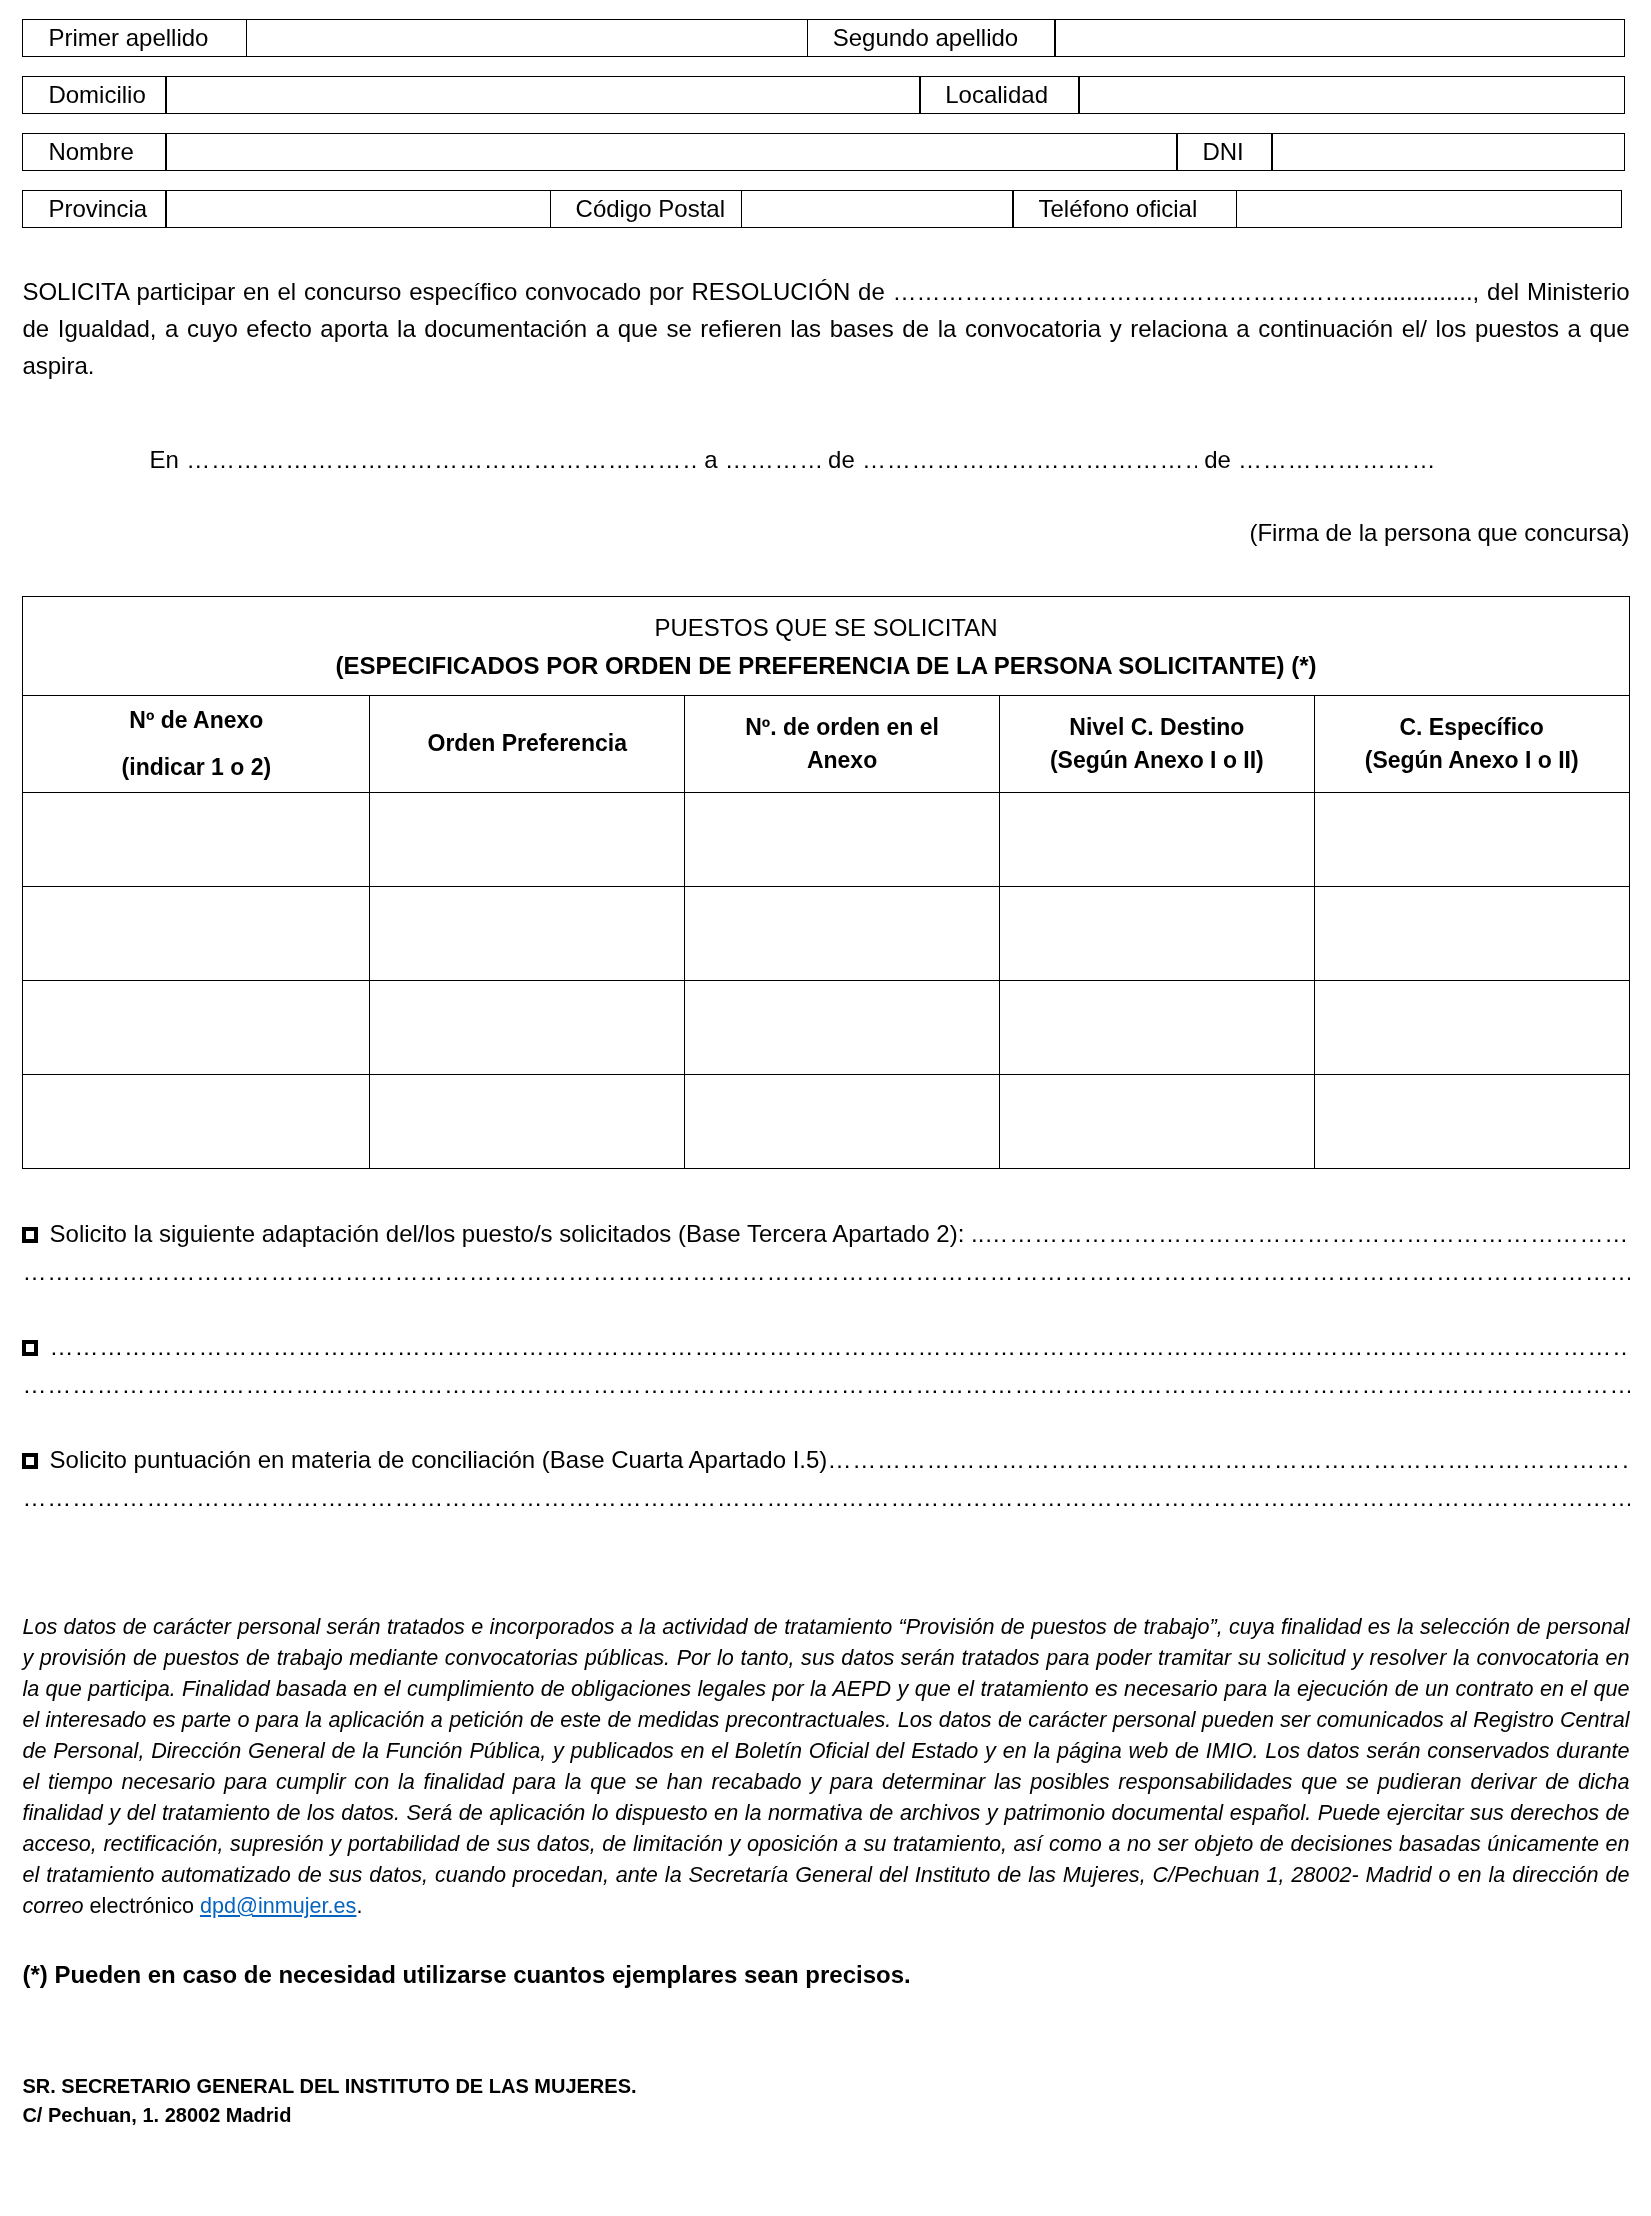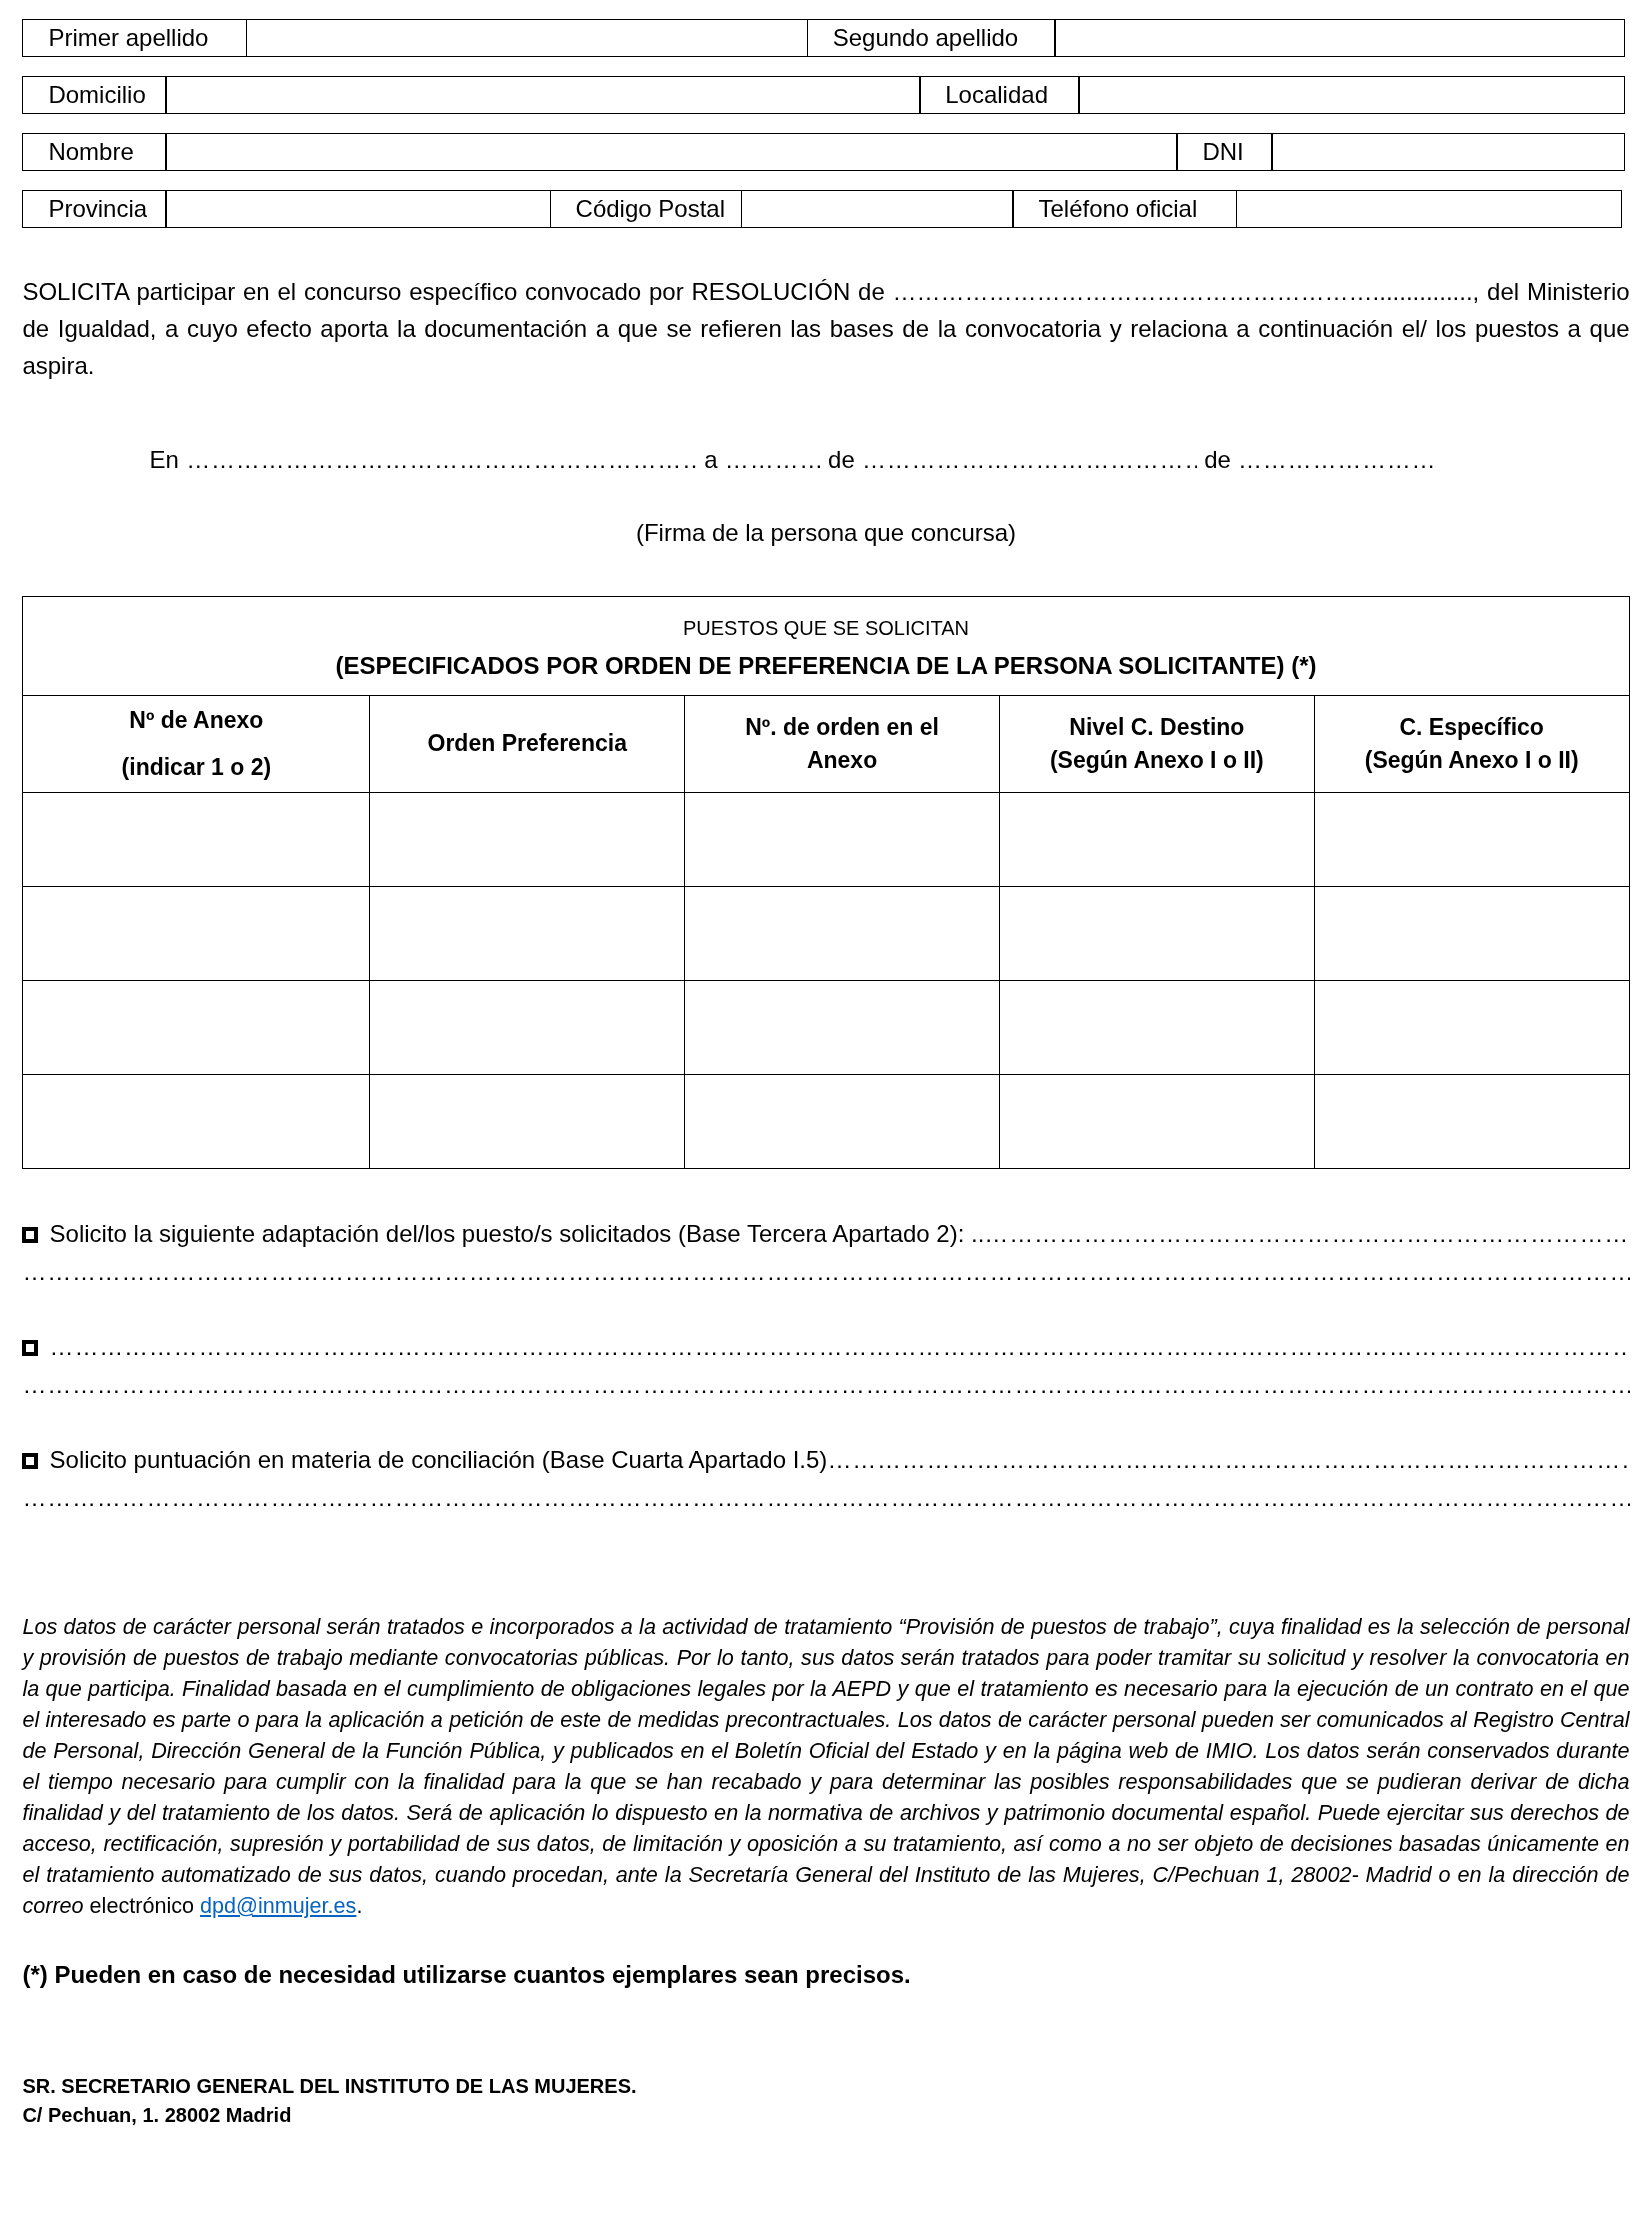--- a/index.html
+++ b/index.html
@@ -34,27 +34,27 @@
 
   
   .solicita { margin-top: 45px; line-height: 37px; text-align: justify; }
   .fecha { margin-top: 53px; margin-left: 120px; display: flex; align-items: flex-end; height: 37px; }
   .fecha .word { flex: none; padding: 0 7.2px; }
   .fill { overflow: hidden; white-space: nowrap; letter-spacing: 0.8px; }
   .wf1 { width: 511px; flex: none; }
   .wf2 { width: 96px; flex: none; }
   .wf3 { width: 335px; flex: none; }
   .wf4 { width: 200px; flex: none; }
-  .firma { margin-top: 45px; text-align: center; height: 35px; }
+  .firma { margin-top: 45px; text-align: right; height: 35px; }
 
   
   table.puestos { width: 100%; border-collapse: collapse; margin-top: 42px; table-layout: fixed; }
   .puestos th, .puestos td { border: 1.6px solid #000; }
   .title-cell { text-align: center; font-weight: normal; padding: 14.4px 9.6px 12.8px 9.6px; }
-  .title-line1 { font-size: 20px; line-height: 34px; }
+  .title-line1 { font-size: 24px; line-height: 34px; }
   .title-line2 { font-size: 24px; font-weight: bold; line-height: 34px; margin-top: 3.2px; }
   .colhead {
     font-weight: bold; font-size: 23px; text-align: center;
     vertical-align: middle; height: 94px; padding: 8px 6.4px; line-height: 1.45;
   }
   .colhead .gap { margin-top: 12.8px; }
   .puestos td.cell { height: 94px; background: #fff; }
 
   
   .chk { margin-top: 37px; }

